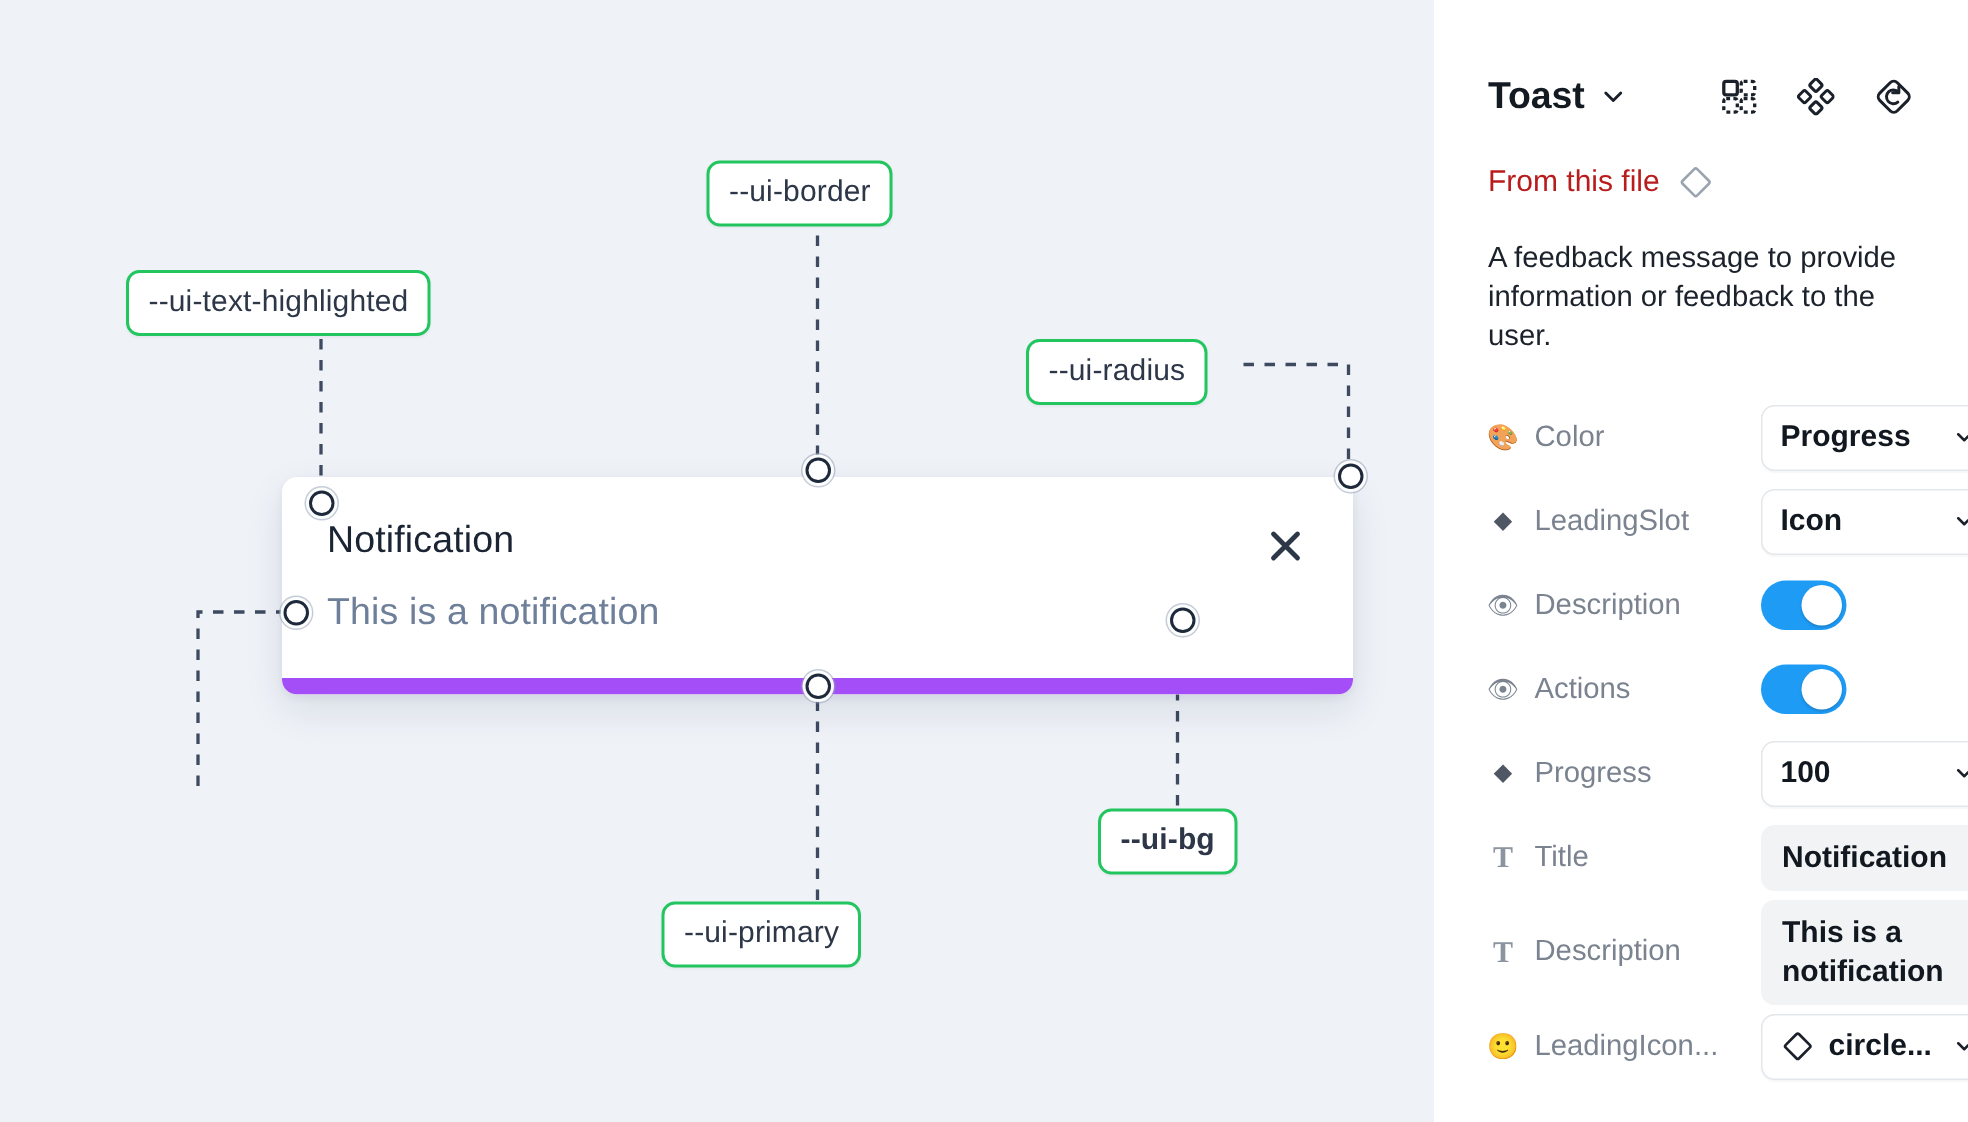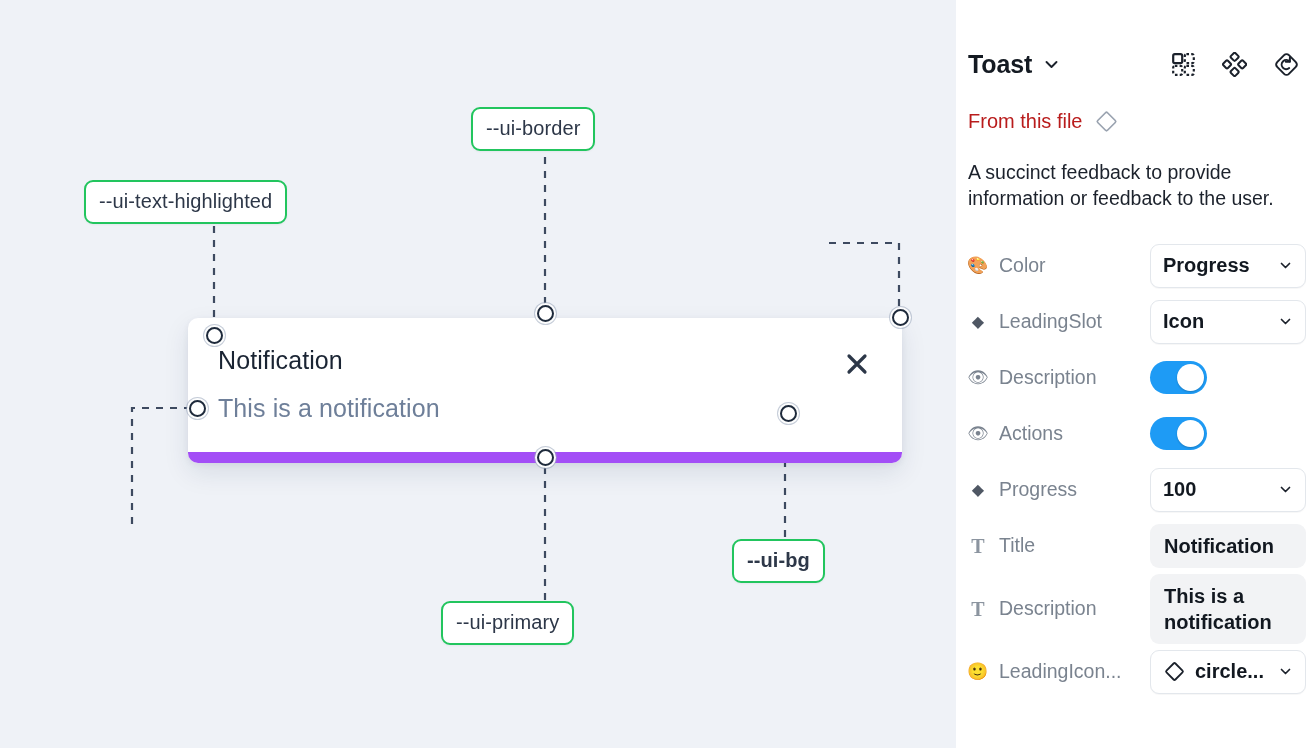--- a/index.html
+++ b/index.html
@@ -73,21 +73,21 @@
   .toast-bar {
     position: absolute; left: 0; right: 0; bottom: 0;
     height: 11px; background: #a34ef6;
   }
 
   
   .panel {
     position: relative;
     width: 356px; height: 748px;
     background: #ffffff;
-    padding: 0 8px;
+    padding: 0 32px;
   }
   .panel-head {
     display: flex; align-items: center;
     margin-top: 50px; padding: 0 4px;
   }
   .panel-title {
     font-size: 25px; font-weight: 700; color: #141a22; letter-spacing: -.1px;
   }
   .caret { margin-left: 11px; display: flex; align-items: center; cursor: pointer; }
   .head-icons { margin-left: auto; display: flex; align-items: center; gap: 26px; }
@@ -194,20 +194,21 @@
 
     <div class="handle" style="left:206px;  top:327px;"></div>
     <div class="handle" style="left:537px;  top:305px;"></div>
     <div class="handle" style="left:892px;  top:309px;"></div>
     <div class="handle" style="left:189px;  top:400px;"></div>
     <div class="handle" style="left:780px;  top:405px;"></div>
     <div class="handle" style="left:537px;  top:449px;"></div>
 
     <div class="chip" style="left:84px;  top:180px;">--ui-text-highlighted</div>
     <div class="chip" style="left:471px; top:107px;">--ui-border</div>
+    <div class="chip" style="left:684px; top:226px;">--ui-radius</div>
     <div class="chip" style="left:441px; top:601px;">--ui-primary</div>
     <div class="chip" style="left:732px; top:539px;font-weight:bold;">--ui-bg</div>
   </div>
 
   <div class="panel">
 
     <div class="panel-head">
       <div class="panel-title">Toast</div>
       <div class="caret">
         <svg width="17" height="17" viewBox="0 0 17 17" aria-hidden="true">
@@ -246,21 +247,21 @@
 
     <div class="from-file">
       <div class="from-file-label">From this file</div>
       <span style="display:flex;">
         <svg width="25" height="25" viewBox="0 0 25 25" aria-hidden="true">
           <rect x="5.6" y="5.6" width="13.8" height="13.8" rx="1.4" transform="rotate(45 12.5 12.5)" fill="none" stroke="#9aa3b0" stroke-width="1.7"></rect>
         </svg>
       </span>
     </div>
 
-    <div class="panel-desc">A succinct feedback to provide information or feedback to the user.</div>
+    <div class="panel-desc">A feedback message to provide information or feedback to the user.</div>
 
     <div class="props">
 
       <div class="prop-row">
         <div class="prop-label">
           <span class="prop-ico">🎨</span>
           <span>Color</span>
         </div>
         <div class="prop-ctl">
           <div class="select">

